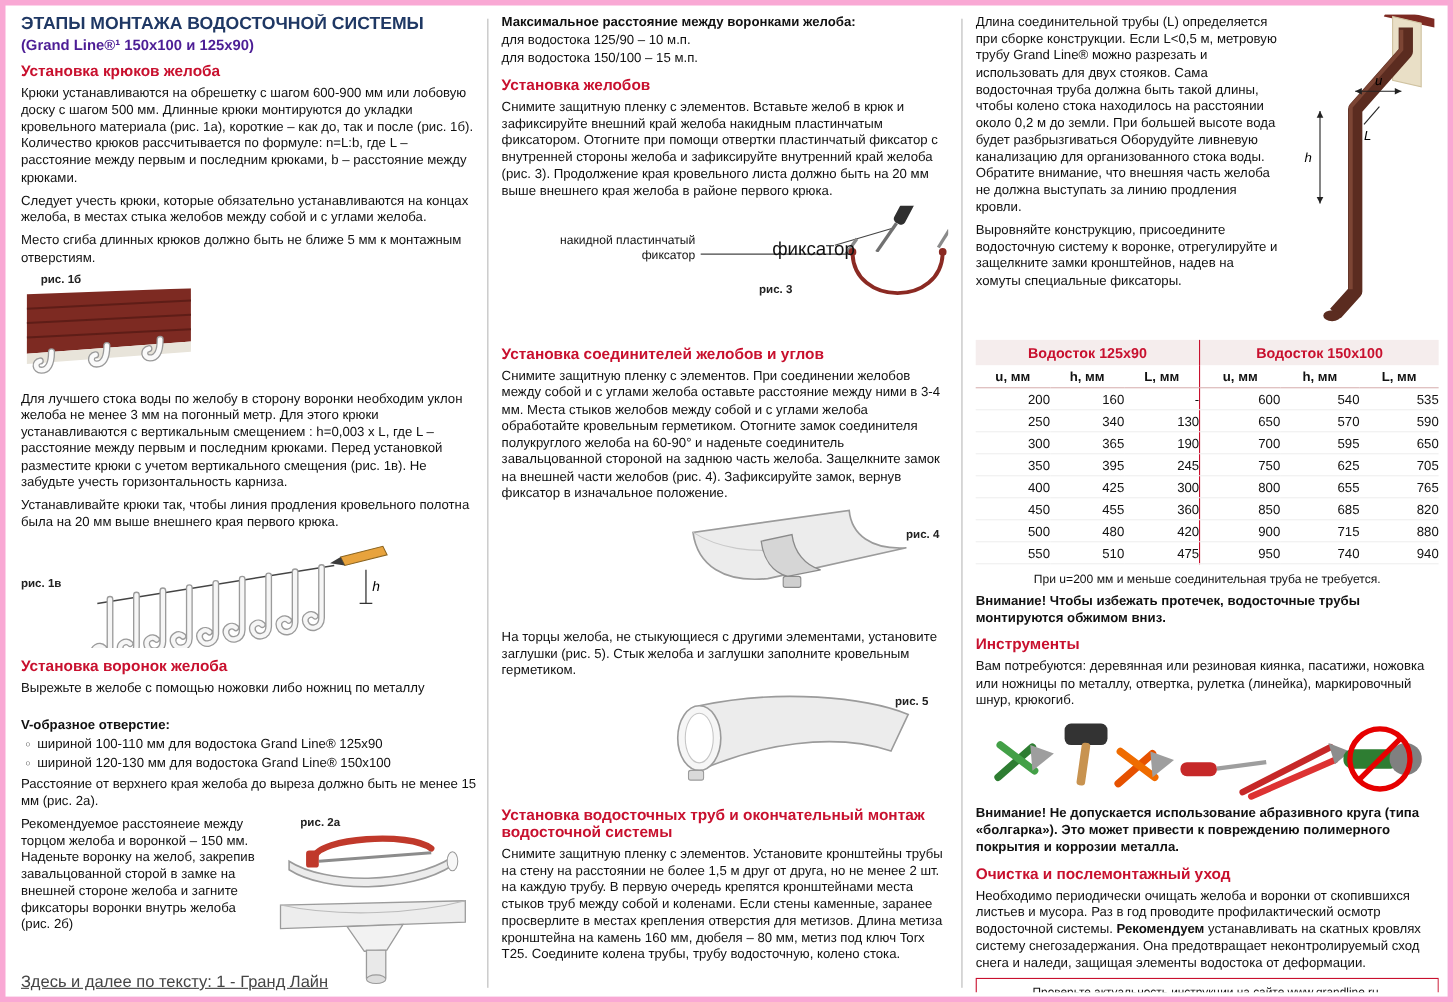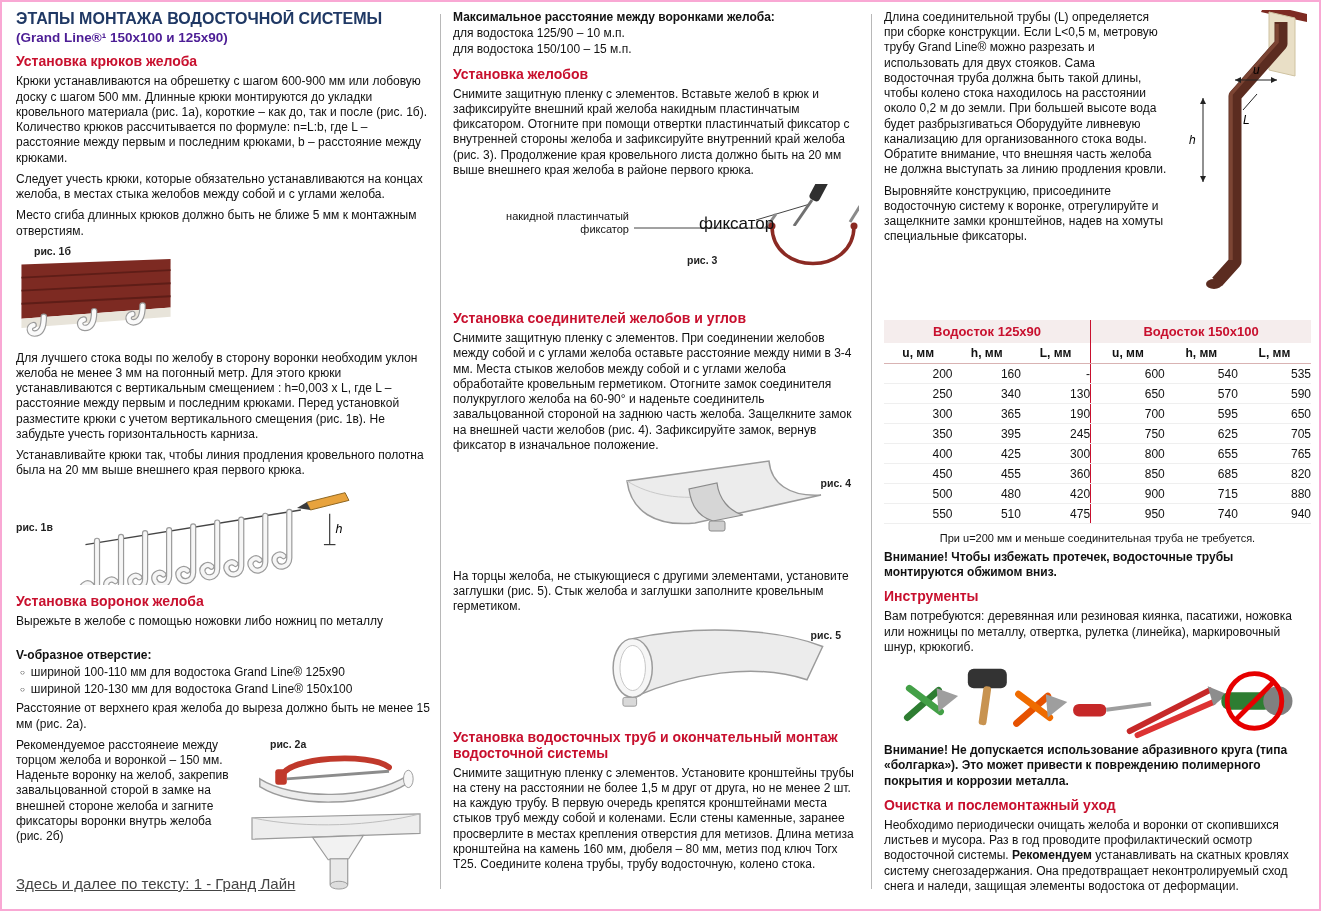--- a/index.html
+++ b/index.html
@@ -1,19 +1,19 @@
 <!DOCTYPE html>
 <html><head>
 <meta charset="utf-8">
 <style>
   * { margin:0; padding:0; box-sizing:border-box; }
   html,body { background:#fff; }
   body { font-family:"Liberation Sans", sans-serif; color:#111; }
-  .page { width:1321px; height:911px; background:#fff; border:2px solid #f9a8d4;
-          display:flex; padding:8px 8px 16px 14px; overflow:hidden; }
+  .page { width:1321px; height:911px; background:#fff; border:5px solid #f9a8d4;
+          display:flex; padding:8px 8px 4px 14px; overflow:hidden; }
   .col { position:relative; height:100%; overflow:hidden; }
   .col1 { width:424px; padding-right:10px; }
   .col2 { width:430px; padding:0 12px; }
   .col3 { flex:1; padding-left:12px; }
   .vdiv { width:1px; background:#b8b8b8; margin:4px 0; }
 
   p, .line { font-size:12px; line-height:1.27; margin-bottom:6px; }
   .bold { font-weight:bold; }
   h1.title { color:#1f3864; font-size:16px; font-weight:bold; line-height:1.15; }
   .subtitle { color:#4c1d95; font-size:13.5px; font-weight:bold; margin:2px 0 8px; }
@@ -44,21 +44,21 @@
   .fig4-wrap { position:relative; height:106px; margin:2px 0 4px; }
   .fig4-wrap svg { margin-left:168px; }
   .fig4-cap { position:absolute; right:8px; top:18px; }
   .fig5-wrap { position:relative; height:100px; margin:2px 0 4px; }
   .fig5-wrap svg { margin-left:142px; }
   .fig5-cap { position:absolute; right:18px; top:8px; }
 
   .col3-top { overflow:hidden; margin-bottom:4px; }
   .pipe-fig { float:right; margin-left:6px; }
 
-  .gl-table { width:100%; border-collapse:collapse; margin-top:18px; }
+  .gl-table { width:100%; border-collapse:collapse; margin-top:4px; }
   .gl-table th, .gl-table td { text-align:center; font-size:12px; }
   .gl-table tr.group th { color:#c8102e; font-weight:bold; font-size:13px;
                           background:#f5eded; padding:4px 0; }
   .gl-table tr.cols th { font-weight:bold; padding:3px 0; border-bottom:1px solid #d9b3b3; }
   .gl-table td { border-bottom:1px solid #efefef; padding:2.5px 0;text-align:right; }
   .gl-table .sep { border-right:1.5px solid #c8102e; }
   .note { font-size:11px; margin:8px 0 4px;text-align:center; }
   .warning { font-weight:bold; font-size:12px; line-height:1.27; margin:4px 0 6px; }
 
   .tools-fig { display:block; margin:2px 0 4px; }

